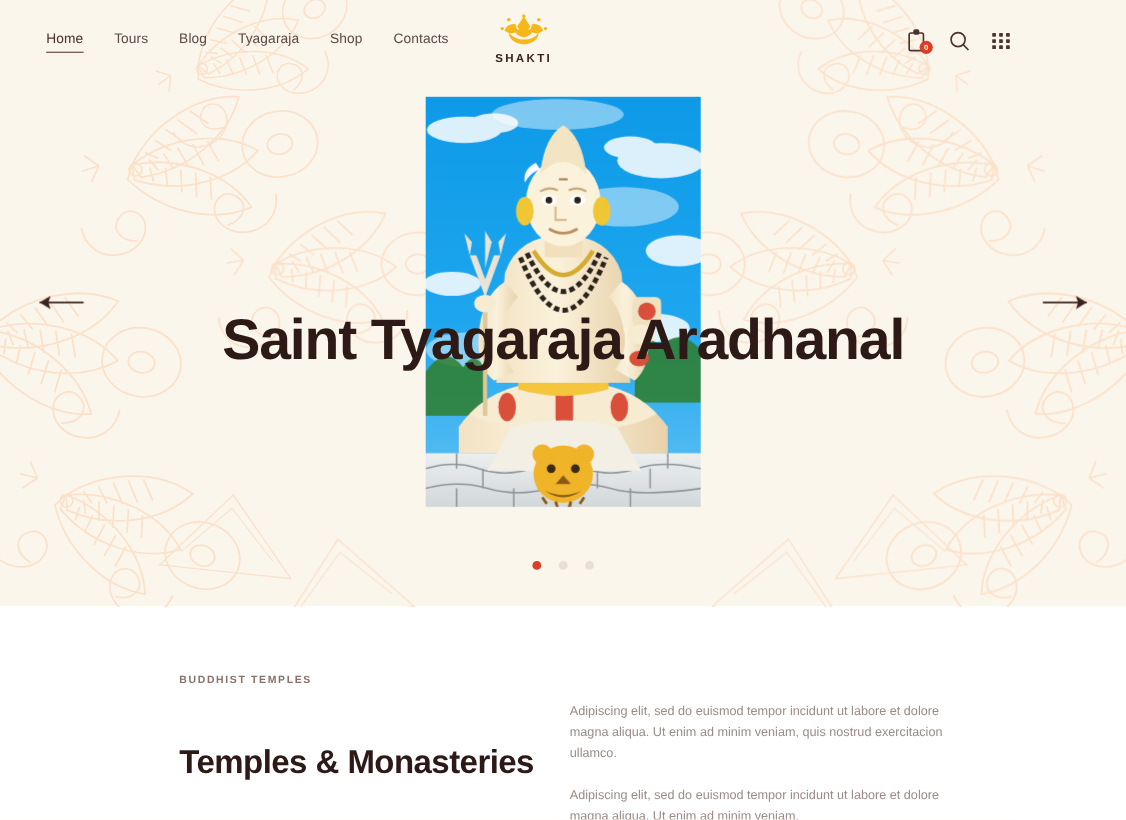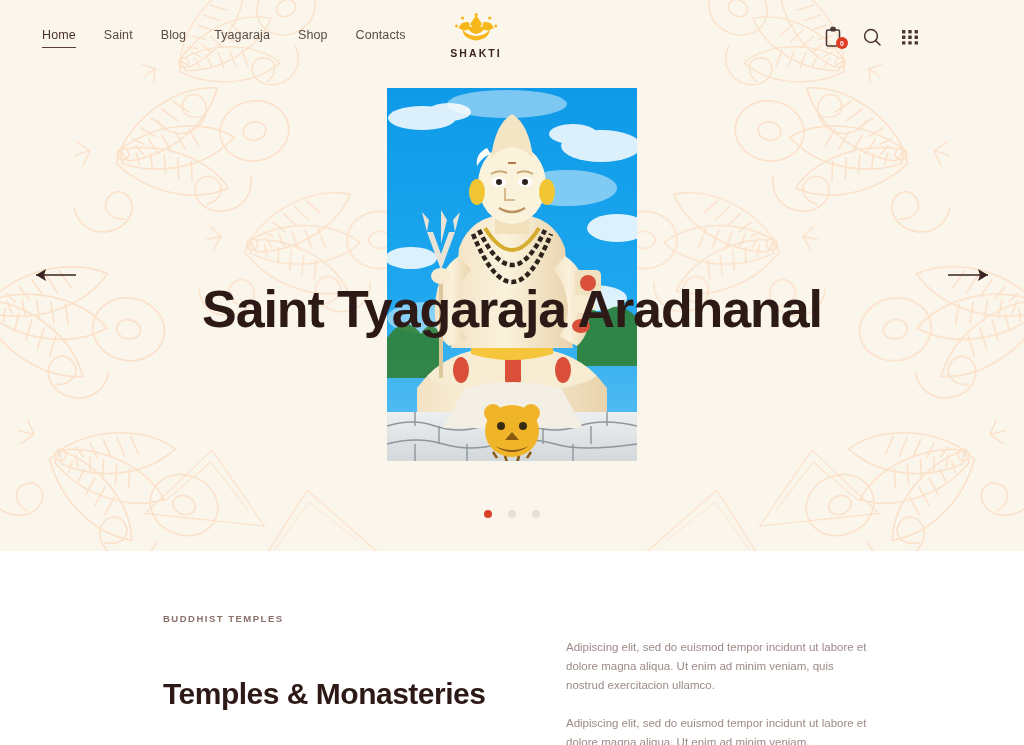--- a/index.html
+++ b/index.html
@@ -142,21 +142,20 @@
     font-size: 30px; font-weight: bold;
     line-height: 38px;
     letter-spacing: -0.5px;
     color: #2d1a17;
   }
   .intro-right { width: 357px; padding-top: 25px; }
   .intro-para {
     font-size: 11.5px;
     line-height: 19px;
     color: #9c8b86;
-    margin-left: 48px;
   }
   .intro-para + .intro-para { margin-top: 19px; }
 </style>
 </head>
 <body>
 
 <div class="page">
 
   <div class="hero">
 
@@ -360,21 +359,21 @@
     <div class="slide-dots">
       <span class="dot active"></span>
       <span class="dot"></span>
       <span class="dot"></span>
     </div>
 
     <div class="header">
 
       <div class="nav">
         <div class="nav-item active">Home</div>
-        <div class="nav-item">Saint</div>
+        <div class="nav-item">Tours</div>
         <div class="nav-item">Blog</div>
         <div class="nav-item">Tyagaraja</div>
         <div class="nav-item">Shop</div>
         <div class="nav-item">Contacts</div>
       </div>
 
       <div class="brand">
         <span class="brand-mark">
           <svg width="46" height="30" viewBox="0 0 46 30">
             <g fill="#f5b719">

